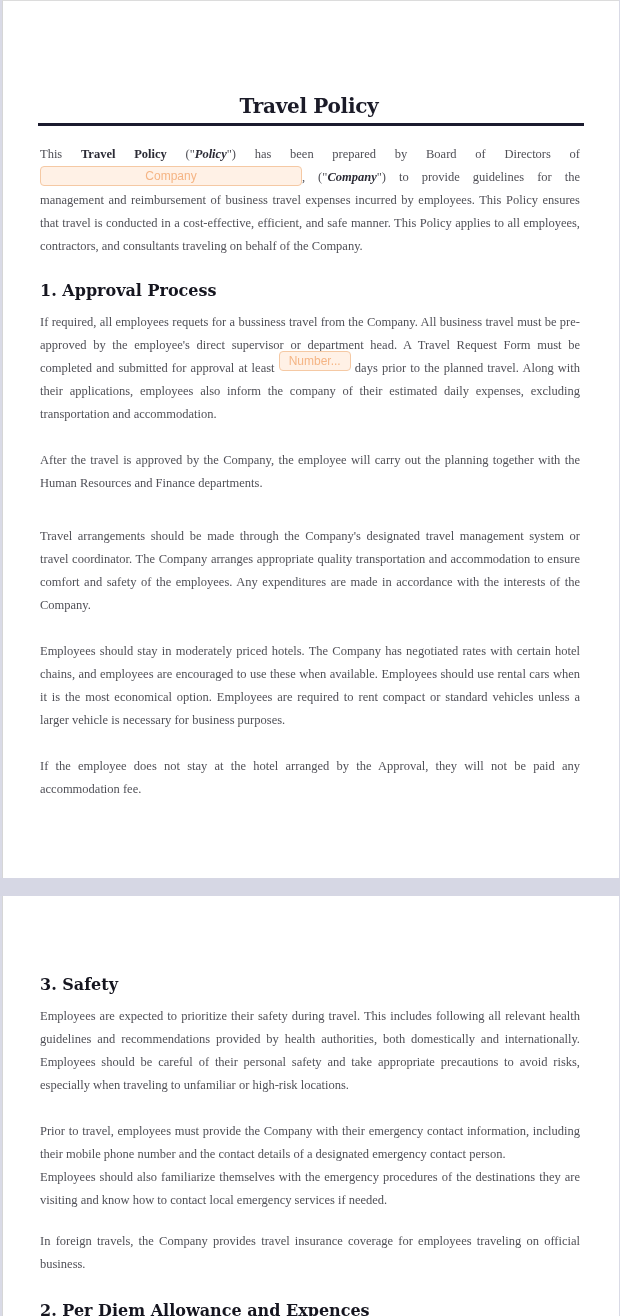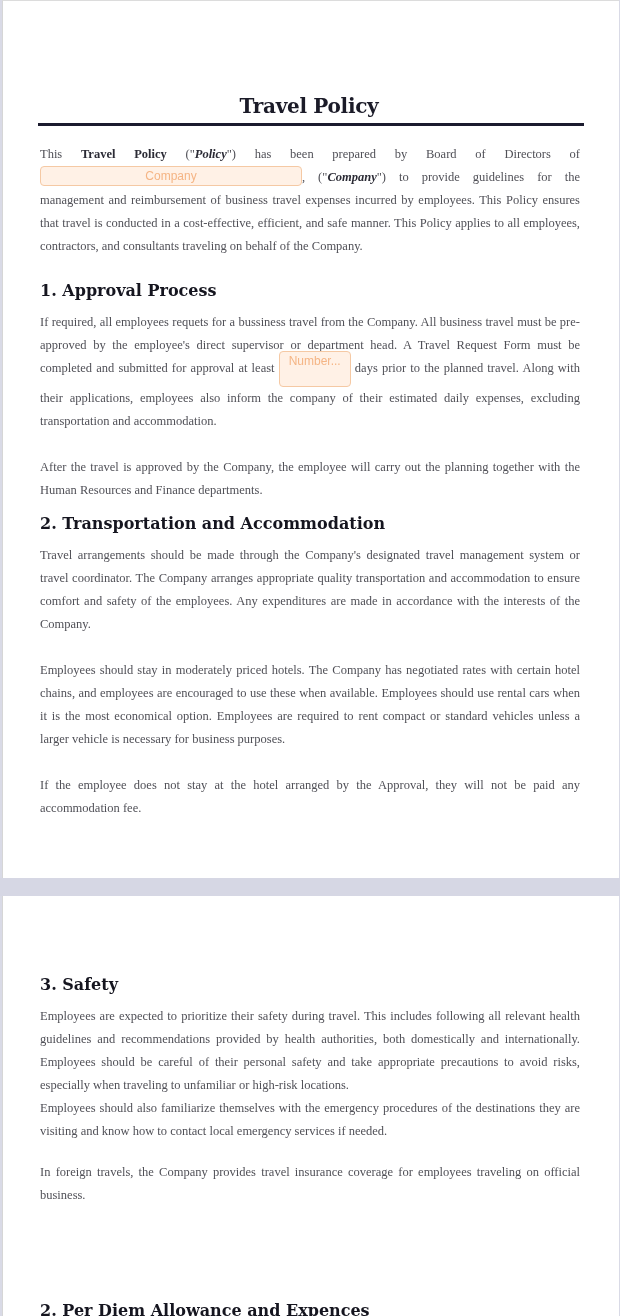--- a/index.html
+++ b/index.html
@@ -31,21 +31,21 @@
     margin: 0; font-size: 16px; font-weight: bold; color: #15151f;
     font-family: "DejaVu Serif", serif;
   }
   .field {
     display: inline-block; box-sizing: border-box;
     background: #fff1e6; border: 1px solid #f5c9a4; border-radius: 4px;
     color: #f5b585; font-family: "Liberation Sans", sans-serif;
     font-size: 12px; text-align: center; vertical-align: top;
   }
   .f-company { width: 262px; height: 20px; line-height: 18px; margin-top: 0; }
-  .f-number { width: 72px; height: 36px; line-height: 18px; margin-top: -6px; }
+  .f-number { width: 72px; height: 20px; line-height: 18px; margin-top: -6px; }
   b { color: #2b2b35; }
   i.bi { font-weight: bold; font-style: italic; color: #2b2b35; }
 </style>
 </head>
 <body>
 
 <div class="page page1">
 </div>
 <div class="gap"></div>
 <div class="page page2"></div>
@@ -68,28 +68,28 @@
   <h2 class="sec">1. Approval Process</h2>
   <p class="body" style="margin-top:11px;">
     <span>If required, all employees requets for a bussiness travel from the Company. All business travel must be pre-approved by the employee's direct supervisor or department head. A Travel Request Form must be completed and submitted for approval at least</span>
     <span class="field f-number">Number...</span>
     <span>days prior to the planned travel. Along with their applications, employees also inform the company of their estimated daily expenses, excluding transportation and accommodation.</span>
   </p>
   <p class="body" style="margin-top:23px;">After the travel is approved by the Company, the employee will carry out the planning together with the Human Resources and Finance departments.</p>
 </div>
 
 <div class="content" style="top:514px;">
-  <h2 class="sec">2. Transportation and Accommodation</h2>
   <p class="body" style="margin-top:11px;">Travel arrangements should be made through the Company's designated travel management system or travel coordinator. The Company arranges appropriate quality transportation and accommodation to ensure comfort and safety of the employees. Any expenditures are made in accordance with the interests of the Company.</p>
   <p class="body" style="margin-top:23px;">Employees should stay in moderately priced hotels. The Company has negotiated rates with certain hotel chains, and employees are encouraged to use these when available. Employees should use rental cars when it is the most economical option. Employees are required to rent compact or standard vehicles unless a larger vehicle is necessary for business purposes.</p>
   <p class="body" style="margin-top:23px;">If the employee does not stay at the hotel arranged by the Approval, they will not be paid any accommodation fee.</p>
 </div>
 
 <div class="content" style="top:975px;">
   <h2 class="sec">3. Safety</h2>
   <p class="body" style="margin-top:11px;">Employees are expected to prioritize their safety during travel. This includes following all relevant health guidelines and recommendations provided by health authorities, both domestically and internationally. Employees should be careful of their personal safety and take appropriate precautions to avoid risks, especially when traveling to unfamiliar or high-risk locations.</p>
+  <p class="body" style="margin-top:23px;">Prior to travel, employees must provide the Company with their emergency contact information, including their mobile phone number and the contact details of a designated emergency contact person.</p>
   <p class="body">Employees should also familiarize themselves with the emergency procedures of the destinations they are visiting and know how to contact local emergency services if needed.</p>
   <p class="body" style="margin-top:18px;">In foreign travels, the Company provides travel insurance coverage for employees traveling on official business.</p>
 </div>
 
 <div class="content" style="top:1301px;">
   <h2 class="sec">2. Per Diem Allowance and Expences</h2>
 </div>
 
 </body></html>

